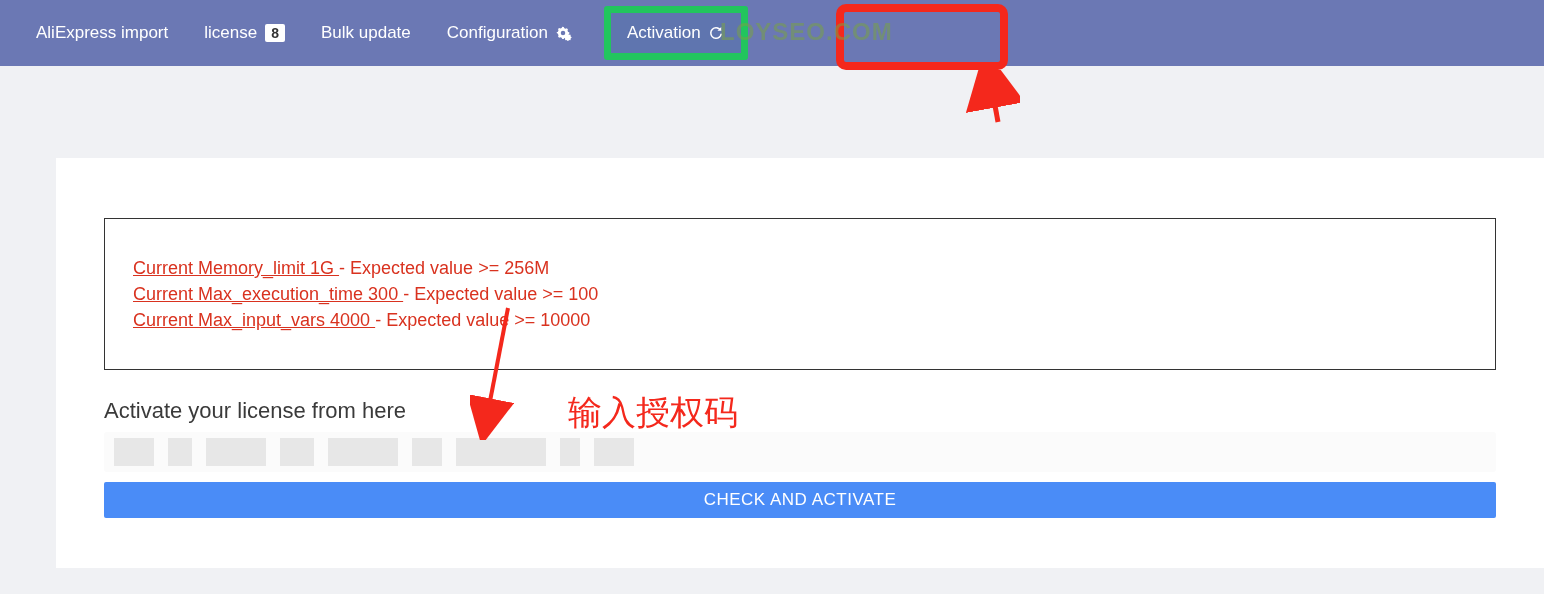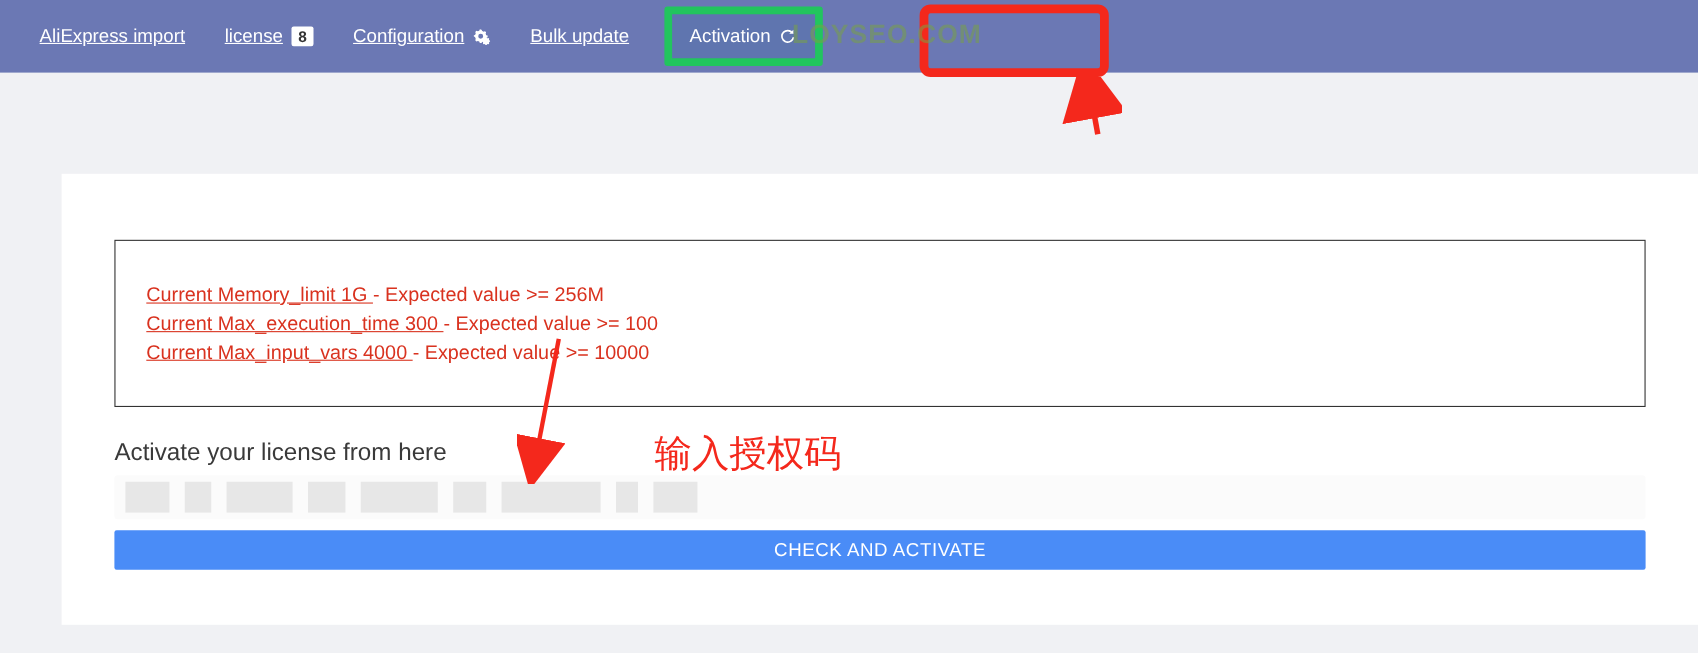--- a/index.html
+++ b/index.html
@@ -17,21 +17,20 @@
   }
   .nav-item {
     color: #fff;
     font-size: 17px;
     padding: 0 18px;
     height: 66px;
     display: flex;
     align-items: center;
     cursor: pointer;
     white-space: nowrap;
-    text-decoration: underline;
   }
   .nav-badge {
     display: inline-block;
     background: #fff;
     color: #333;
     font-size: 14px;
     line-height: 18px;
     padding: 0 6px;
     margin-left: 8px;
     border-radius: 2px;
@@ -149,31 +148,31 @@
 
 <div class="navbar">
   <div class="nav-item">
     <span>AliExpress import</span>
   </div>
   <div class="nav-item">
     <span>license</span>
     <span class="nav-badge">8</span>
   </div>
   <div class="nav-item">
+    <span>Bulk update</span>
+  </div>
+  <div class="nav-item">
     <span>Configuration</span>
     <span class="nav-icon">
       <svg width="18" height="16" viewBox="0 0 24 20" fill="#fff">
           <path d="M9 2l.8 1.7a5 5 0 0 1 1.6.7l1.8-.6 1.4 1.4-.6 1.8a5 5 0 0 1 .7 1.6L16.4 9v2l-1.7.8a5 5 0 0 1-.7 1.6l.6 1.8-1.4 1.4-1.8-.6a5 5 0 0 1-1.6.7L9 18H7l-.8-1.7a5 5 0 0 1-1.6-.7l-1.8.6-1.4-1.4.6-1.8A5 5 0 0 1 1.3 11L-.4 10V9l1.7-.8a5 5 0 0 1 .7-1.6l-.6-1.8L2.8 3.4l1.8.6A5 5 0 0 1 6.2 3.3L7 1.6 9 2zM8 7a3 3 0 1 0 0 6 3 3 0 0 0 0-6z" transform="translate(4 0)"></path>
           <circle cx="19" cy="15" r="2"></circle>
           <path d="M19 11l.5 1a3 3 0 0 1 1 .4l1-.3.8.8-.3 1a3 3 0 0 1 .4 1l1 .5v1l-1 .5a3 3 0 0 1-.4 1l.3 1-.8.8-1-.3a3 3 0 0 1-1 .4l-.5 1h-1l-.5-1a3 3 0 0 1-1-.4l-1 .3-.8-.8.3-1a3 3 0 0 1-.4-1l-1-.5v-1l1-.5a3 3 0 0 1 .4-1l-.3-1 .8-.8 1 .3a3 3 0 0 1 1-.4l.5-1h1z" fill="#fff"></path>
         </svg>
     </span>
-  </div>
-  <div class="nav-item">
-    <span>Bulk update</span>
   </div>
   <div class="nav-active-wrap" style="margin-left:14px;">
     <div class="nav-active">
       <span>Activation</span>
       <span class="nav-icon">
         <svg width="18" height="18" viewBox="0 0 24 24" fill="#fff">
             <path d="M12 4a8 8 0 0 1 7.4 5h-2.2A6 6 0 1 0 18 13h2a8 8 0 1 1-8-9zm7 0v5h-5l5-5z"></path>
           </svg>
       </span>
     </div>
@@ -227,13 +226,13 @@
 
 <svg class="arrow" style="left:470px; top:300px; width:120px; height:140px;" viewBox="0 0 120 140">
   <defs>
       <marker id="ah2" markerWidth="12" markerHeight="12" refX="6" refY="6" orient="auto">
     <path d="M0 0 L12 6 L0 12 z" fill="#f4281c"></path>
       </marker>
     </defs>
   <line x1="38" y1="8" x2="16" y2="122" stroke="#f4281c" stroke-width="4" marker-end="url(#ah2)"></line>
 </svg>
 
-<div class="annot-text" style="left:595px; top:390px;">输入授权码</div>
+<div class="annot-text" style="left:568px; top:390px;">输入授权码</div>
 
 </body></html>

